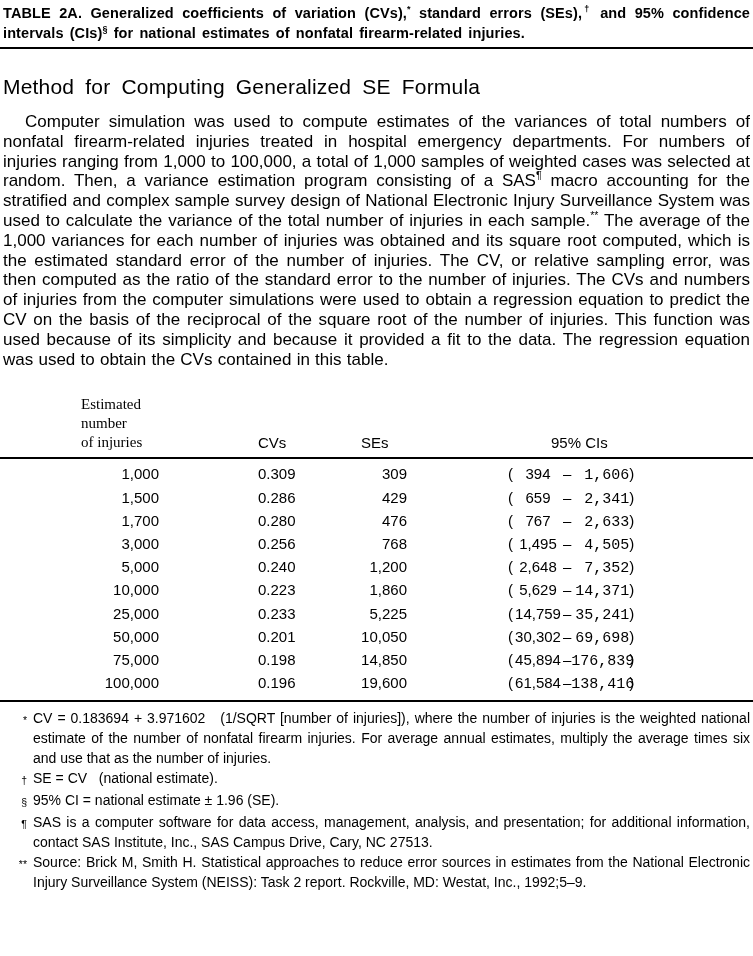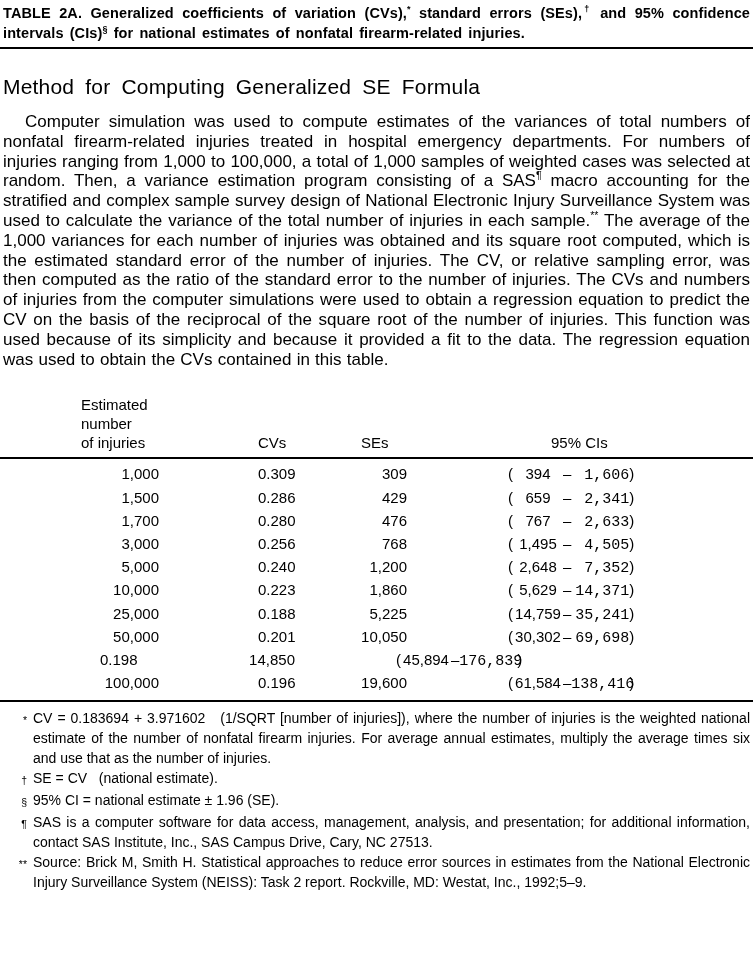--- a/index.html
+++ b/index.html
@@ -28,21 +28,21 @@
   .body-text {
     margin: 13px 0 0 0; font-size: 17px; line-height: 19.8px;
     text-align: justify; text-indent: 22px; word-spacing: 0.5px;
   }
 
   .stats-table { margin-top: 26px; font-size: 15px; }
   .thead {
     display: grid; grid-template-columns: 158px 134px 112px 1fr;
     align-items: end; line-height: 19px; padding-bottom: 5px;
   }
-  .th-col1 { white-space: pre-line; padding-left: 78px; }
+  .th-col1 { white-space: pre-line; padding-left: 78px; font-family: Liberation Serif, serif; }
   .th-col2 { padding-left: 97px; }
   .th-col3 { padding-left: 66px; }
   .th-col4 { padding-left: 144px; }
 
   .tbody { padding: 4px 0 5px 0; }
   .trow {
     display: grid; grid-template-columns: 158px 134px 112px 1fr;
     line-height: 21.2px;
   }
   .td-injuries { text-align: right; padding-right: 2px; }
@@ -121,33 +121,34 @@
 
   <div class="trow">
     <div class="td-injuries">10,000</div>
     <div class="td-cvs">0.223</div>
     <div class="td-ses">1,860</div>
     <div class="td-cis"><span class="ci-open">(</span><span class="ci-low">5,629</span><span class="ci-dash">–</span><span class="ci-high">14,371</span><span class="ci-close">)</span></div>
   </div>
 
   <div class="trow">
     <div class="td-injuries">25,000</div>
-    <div class="td-cvs">0.188</div>
+    <div class="td-cvs">0.233</div>
     <div class="td-ses">5,225</div>
     <div class="td-cis"><span class="ci-open">(</span><span class="ci-low">14,759</span><span class="ci-dash">–</span><span class="ci-high">35,241</span><span class="ci-close">)</span></div>
   </div>
 
   <div class="trow">
     <div class="td-injuries">50,000</div>
     <div class="td-cvs">0.201</div>
     <div class="td-ses">10,050</div>
     <div class="td-cis"><span class="ci-open">(</span><span class="ci-low">30,302</span><span class="ci-dash">–</span><span class="ci-high">69,698</span><span class="ci-close">)</span></div>
   </div>
 
   <div class="trow">
+    <div class="td-injuries">75,000</div>
     <div class="td-cvs">0.198</div>
     <div class="td-ses">14,850</div>
     <div class="td-cis"><span class="ci-open">(</span><span class="ci-low">45,894</span><span class="ci-dash">–</span><span class="ci-high">176,839</span><span class="ci-close">)</span></div>
   </div>
 
   <div class="trow">
     <div class="td-injuries">100,000</div>
     <div class="td-cvs">0.196</div>
     <div class="td-ses">19,600</div>
     <div class="td-cis"><span class="ci-open">(</span><span class="ci-low">61,584</span><span class="ci-dash">–</span><span class="ci-high">138,416</span><span class="ci-close">)</span></div>

